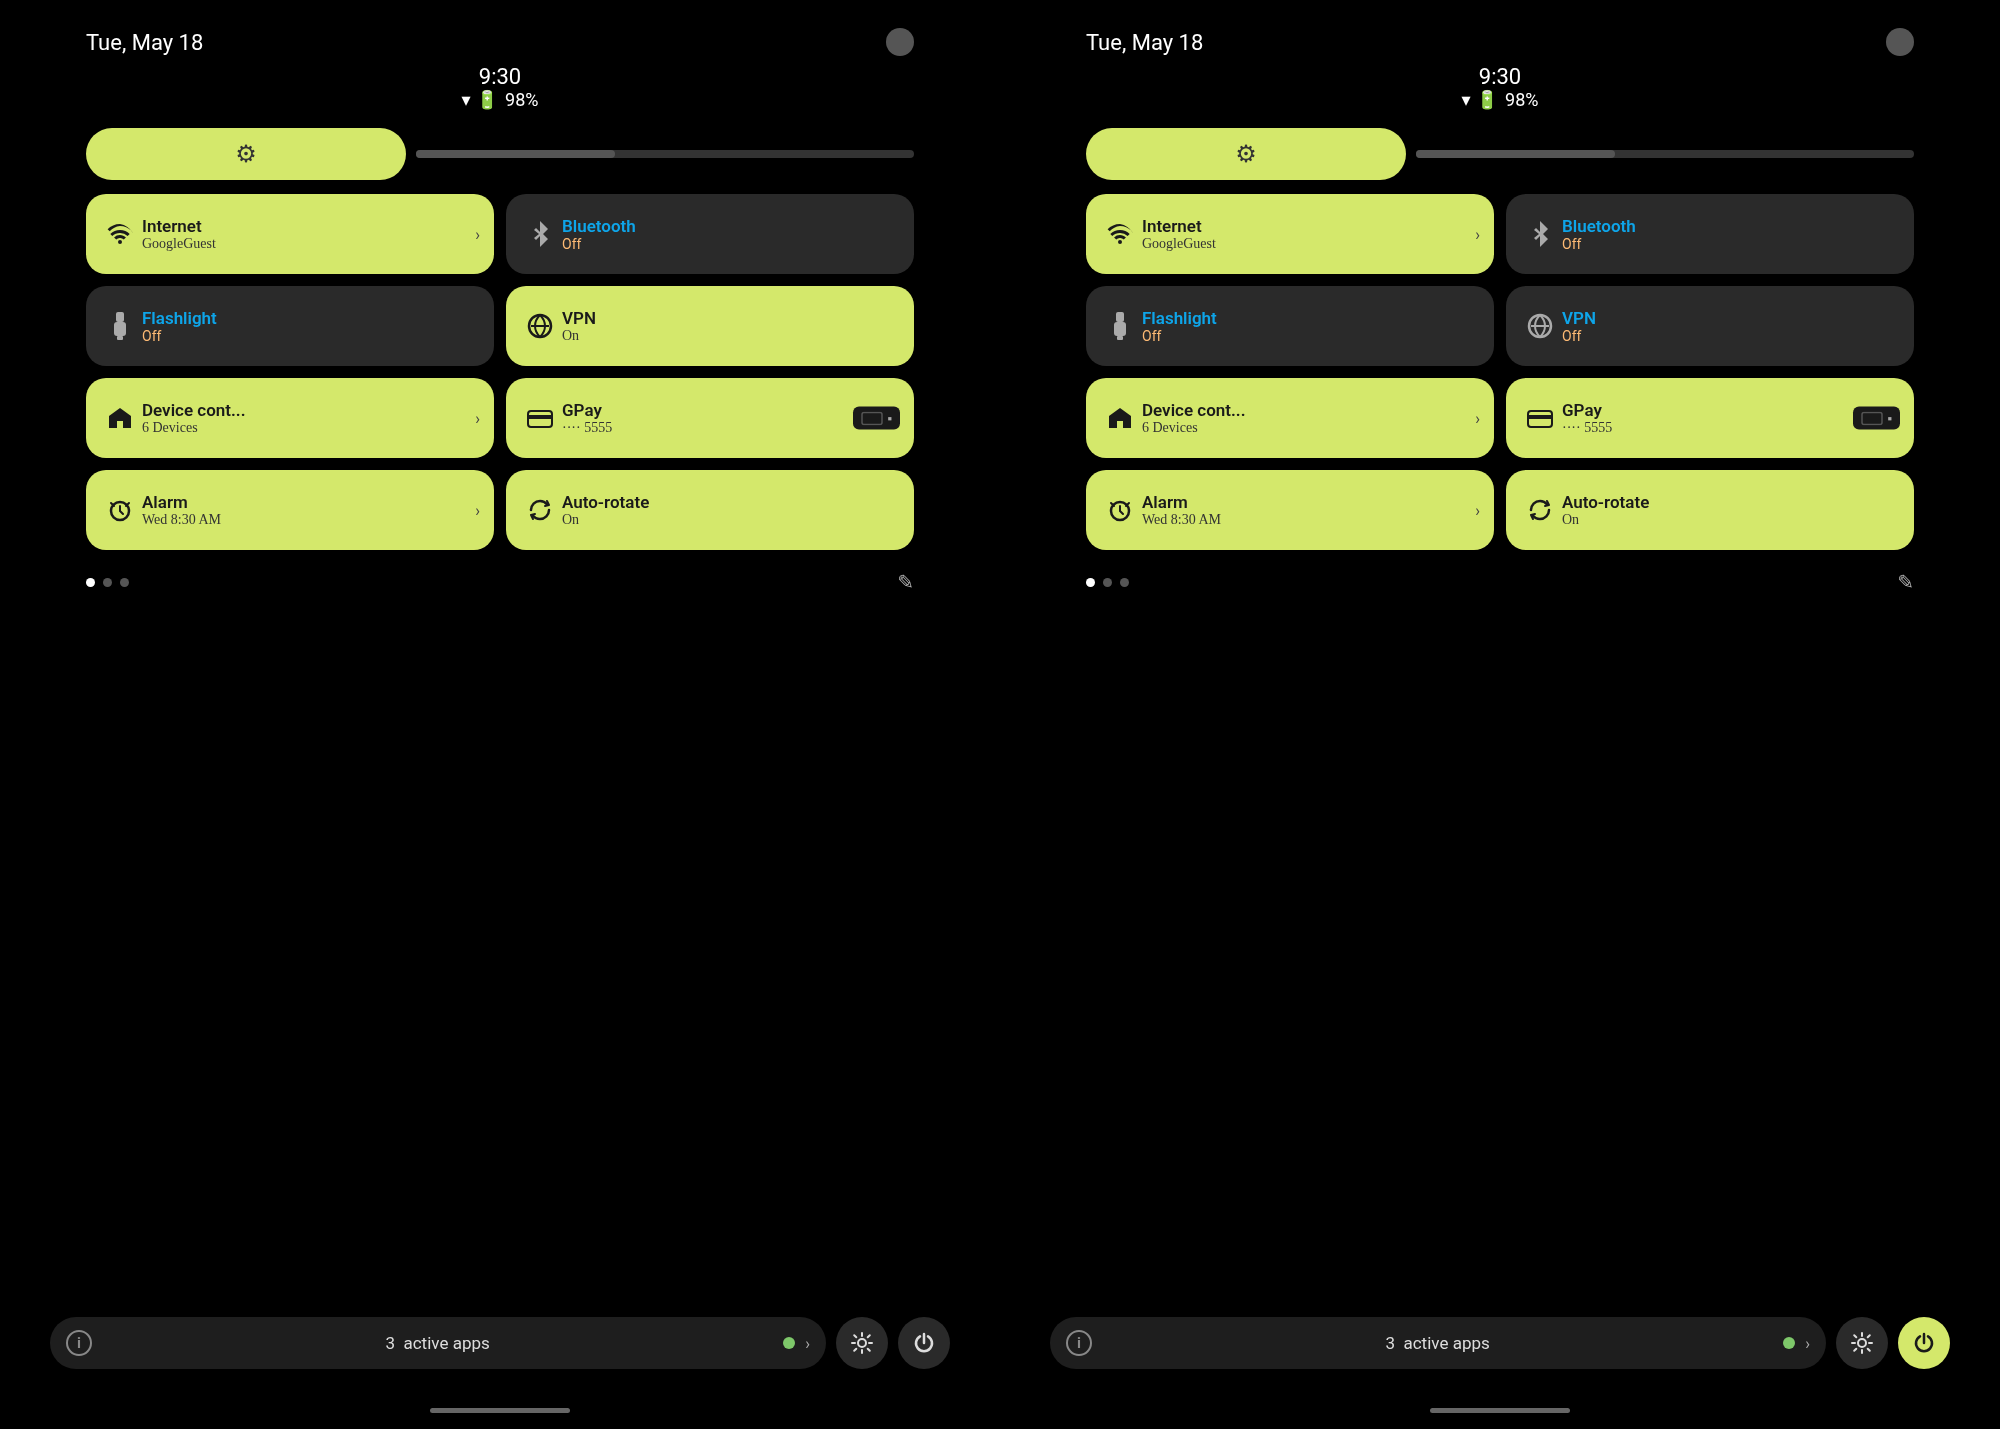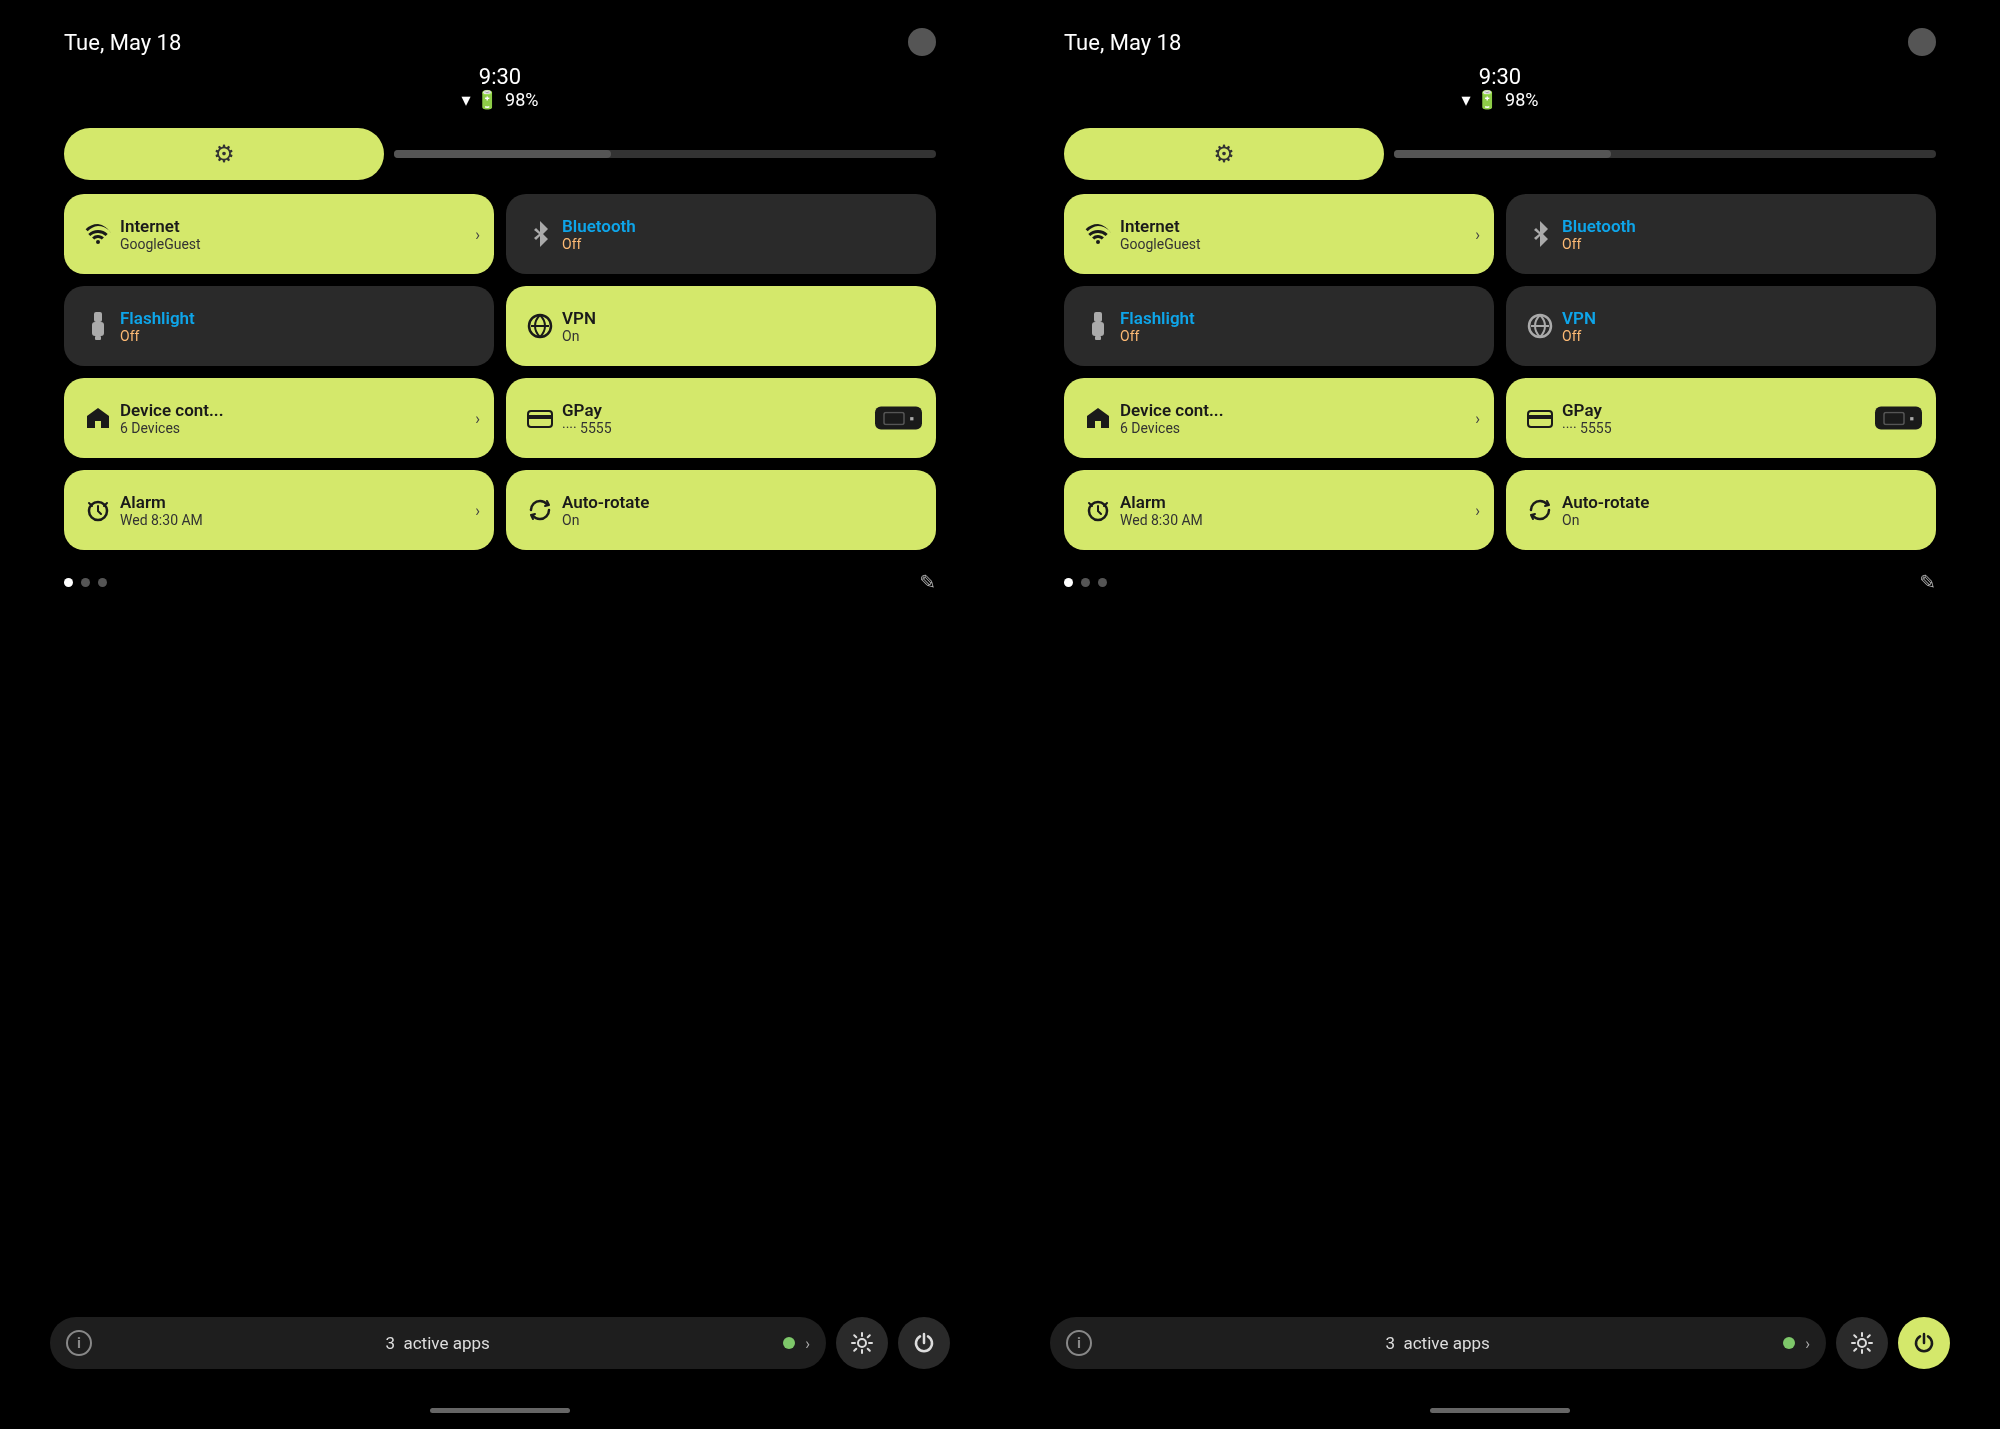--- a/index.html
+++ b/index.html
@@ -18,21 +18,21 @@
       flex-direction: row;
       width: 100%;
       height: 100%;
     }
     .panel {
       width: 50%;
       height: 100%;
       display: flex;
       flex-direction: column;
       align-items: center;
-      padding: 0 64px;
+      padding: 0 86px;
       position: relative;
     }
     
     .status-bar {
       width: 100%;
       display: flex;
       justify-content: space-between;
       align-items: center;
       padding-top: 28px;
       padding-bottom: 8px;
@@ -145,21 +145,21 @@
     }
     .tile-title {
       font-size: 17px;
       font-weight: 600;
     }
     .tile-title-active { color: #1a1a1a; }
     .tile-title-inactive { color: #0ea5e9; text-align: center; }
     .tile-subtitle {
       font-size: 14px;
     }
-    .tile-subtitle-active { color: #333; }
+    .tile-subtitle-active { color: #333; font-family: Liberation Serif, serif; }
     .tile-subtitle-inactive { color: #fdba74; }
     .tile-chevron {
       position: absolute;
       right: 14px;
       top: 50%;
       transform: translateY(-50%);
       font-size: 16px;
     }
     .tile-chevron-active { color: #444; }
     .tile-card-badge {

